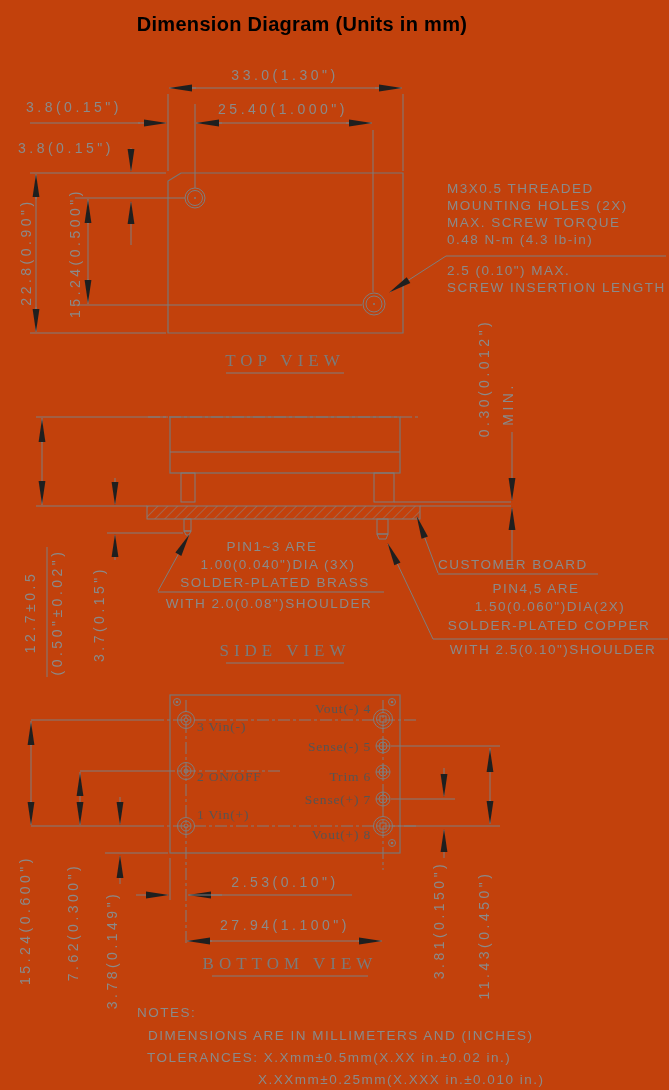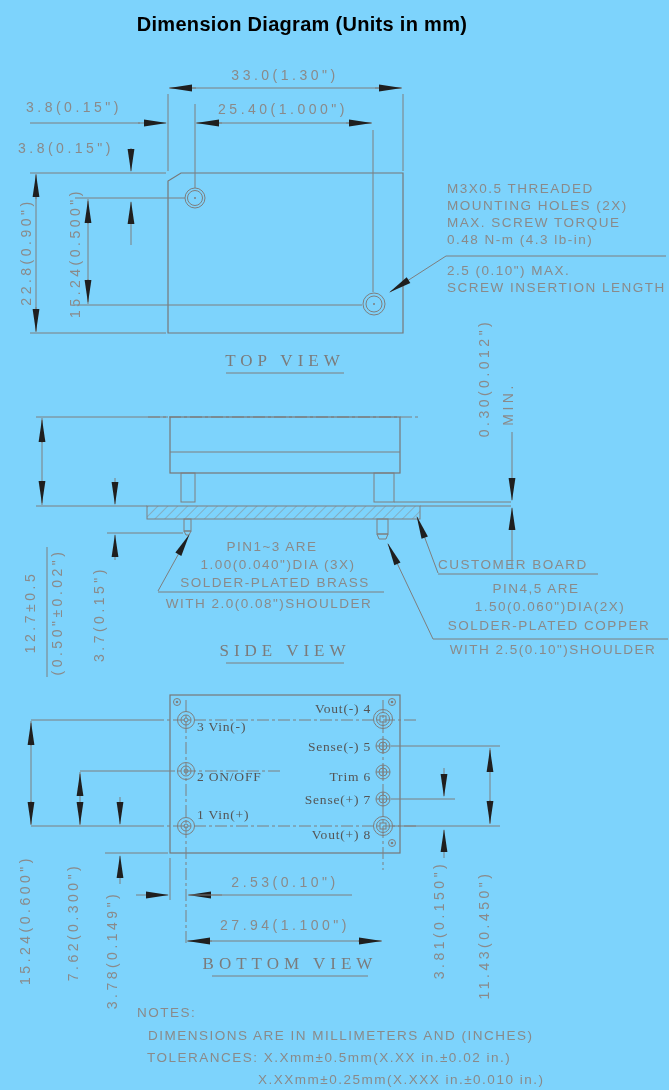--- a/index.html
+++ b/index.html
@@ -1,16 +1,16 @@
 <!DOCTYPE html>
 <html><head>
 <meta charset="utf-8">
 <style>
   html,body{margin:0;padding:0;background:#ffffff;}
-  .page{position:relative;width:669px;height:1090px;background:#7dd3fc;font-family:"Liberation Sans",sans-serif;}
+  .page{position:relative;width:669px;height:1090px;background:#c2410c;font-family:"Liberation Sans",sans-serif;}
   svg text{white-space:pre;}
   .ln{stroke:#7e7e7e;stroke-width:1;fill:none;}
   .lnd{stroke:#7e7e7e;stroke-width:1;fill:none;stroke-dasharray:12 3 3 3;}
   .bodyln{stroke:#777;stroke-width:1.2;fill:none;}
   .dim{fill:#8a8a8a;font-size:14px;letter-spacing:3.5px;font-family:"Liberation Sans",sans-serif;}
   .note{fill:#8a8a8a;font-size:13.5px;letter-spacing:1.5px;font-family:"Liberation Sans",sans-serif;}
   .viewlbl{fill:#7b7b7b;font-size:17px;letter-spacing:5px;font-family:"Liberation Serif",serif;}
   .pinlbl{fill:#555;font-size:13.5px;letter-spacing:0.8px;font-family:"Liberation Serif",serif;}
   .title{fill:#000;font-size:20px;font-weight:bold;letter-spacing:0.3px;font-family:"Liberation Sans",sans-serif;}
   .mid{text-anchor:middle;}

